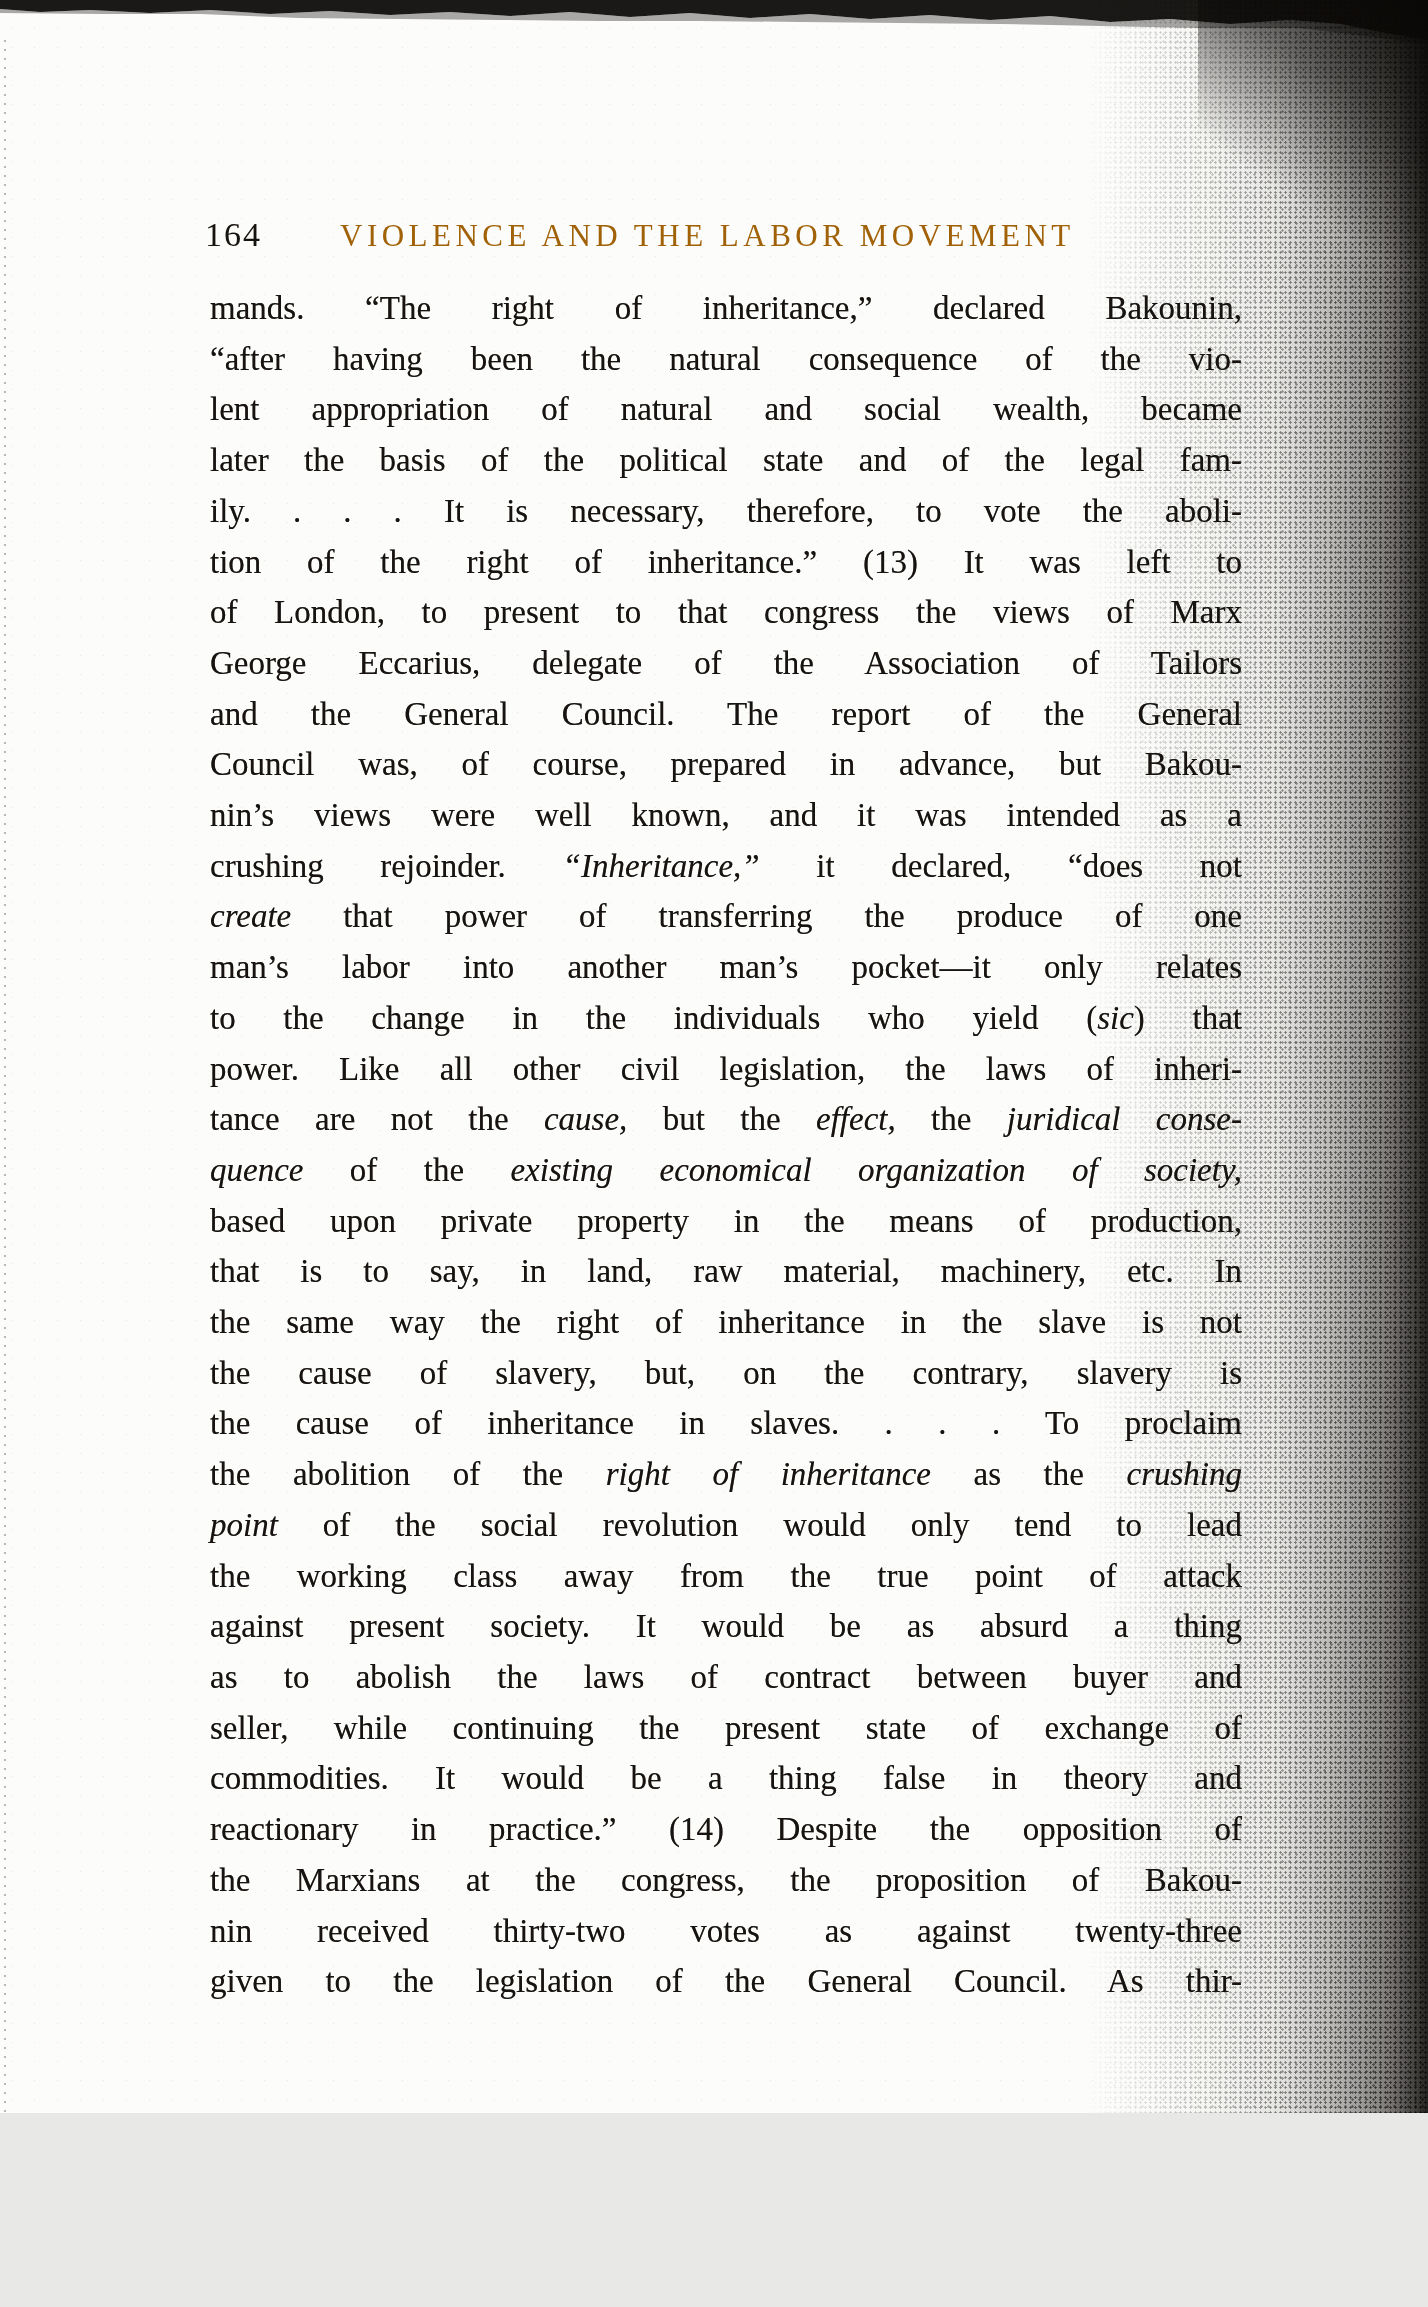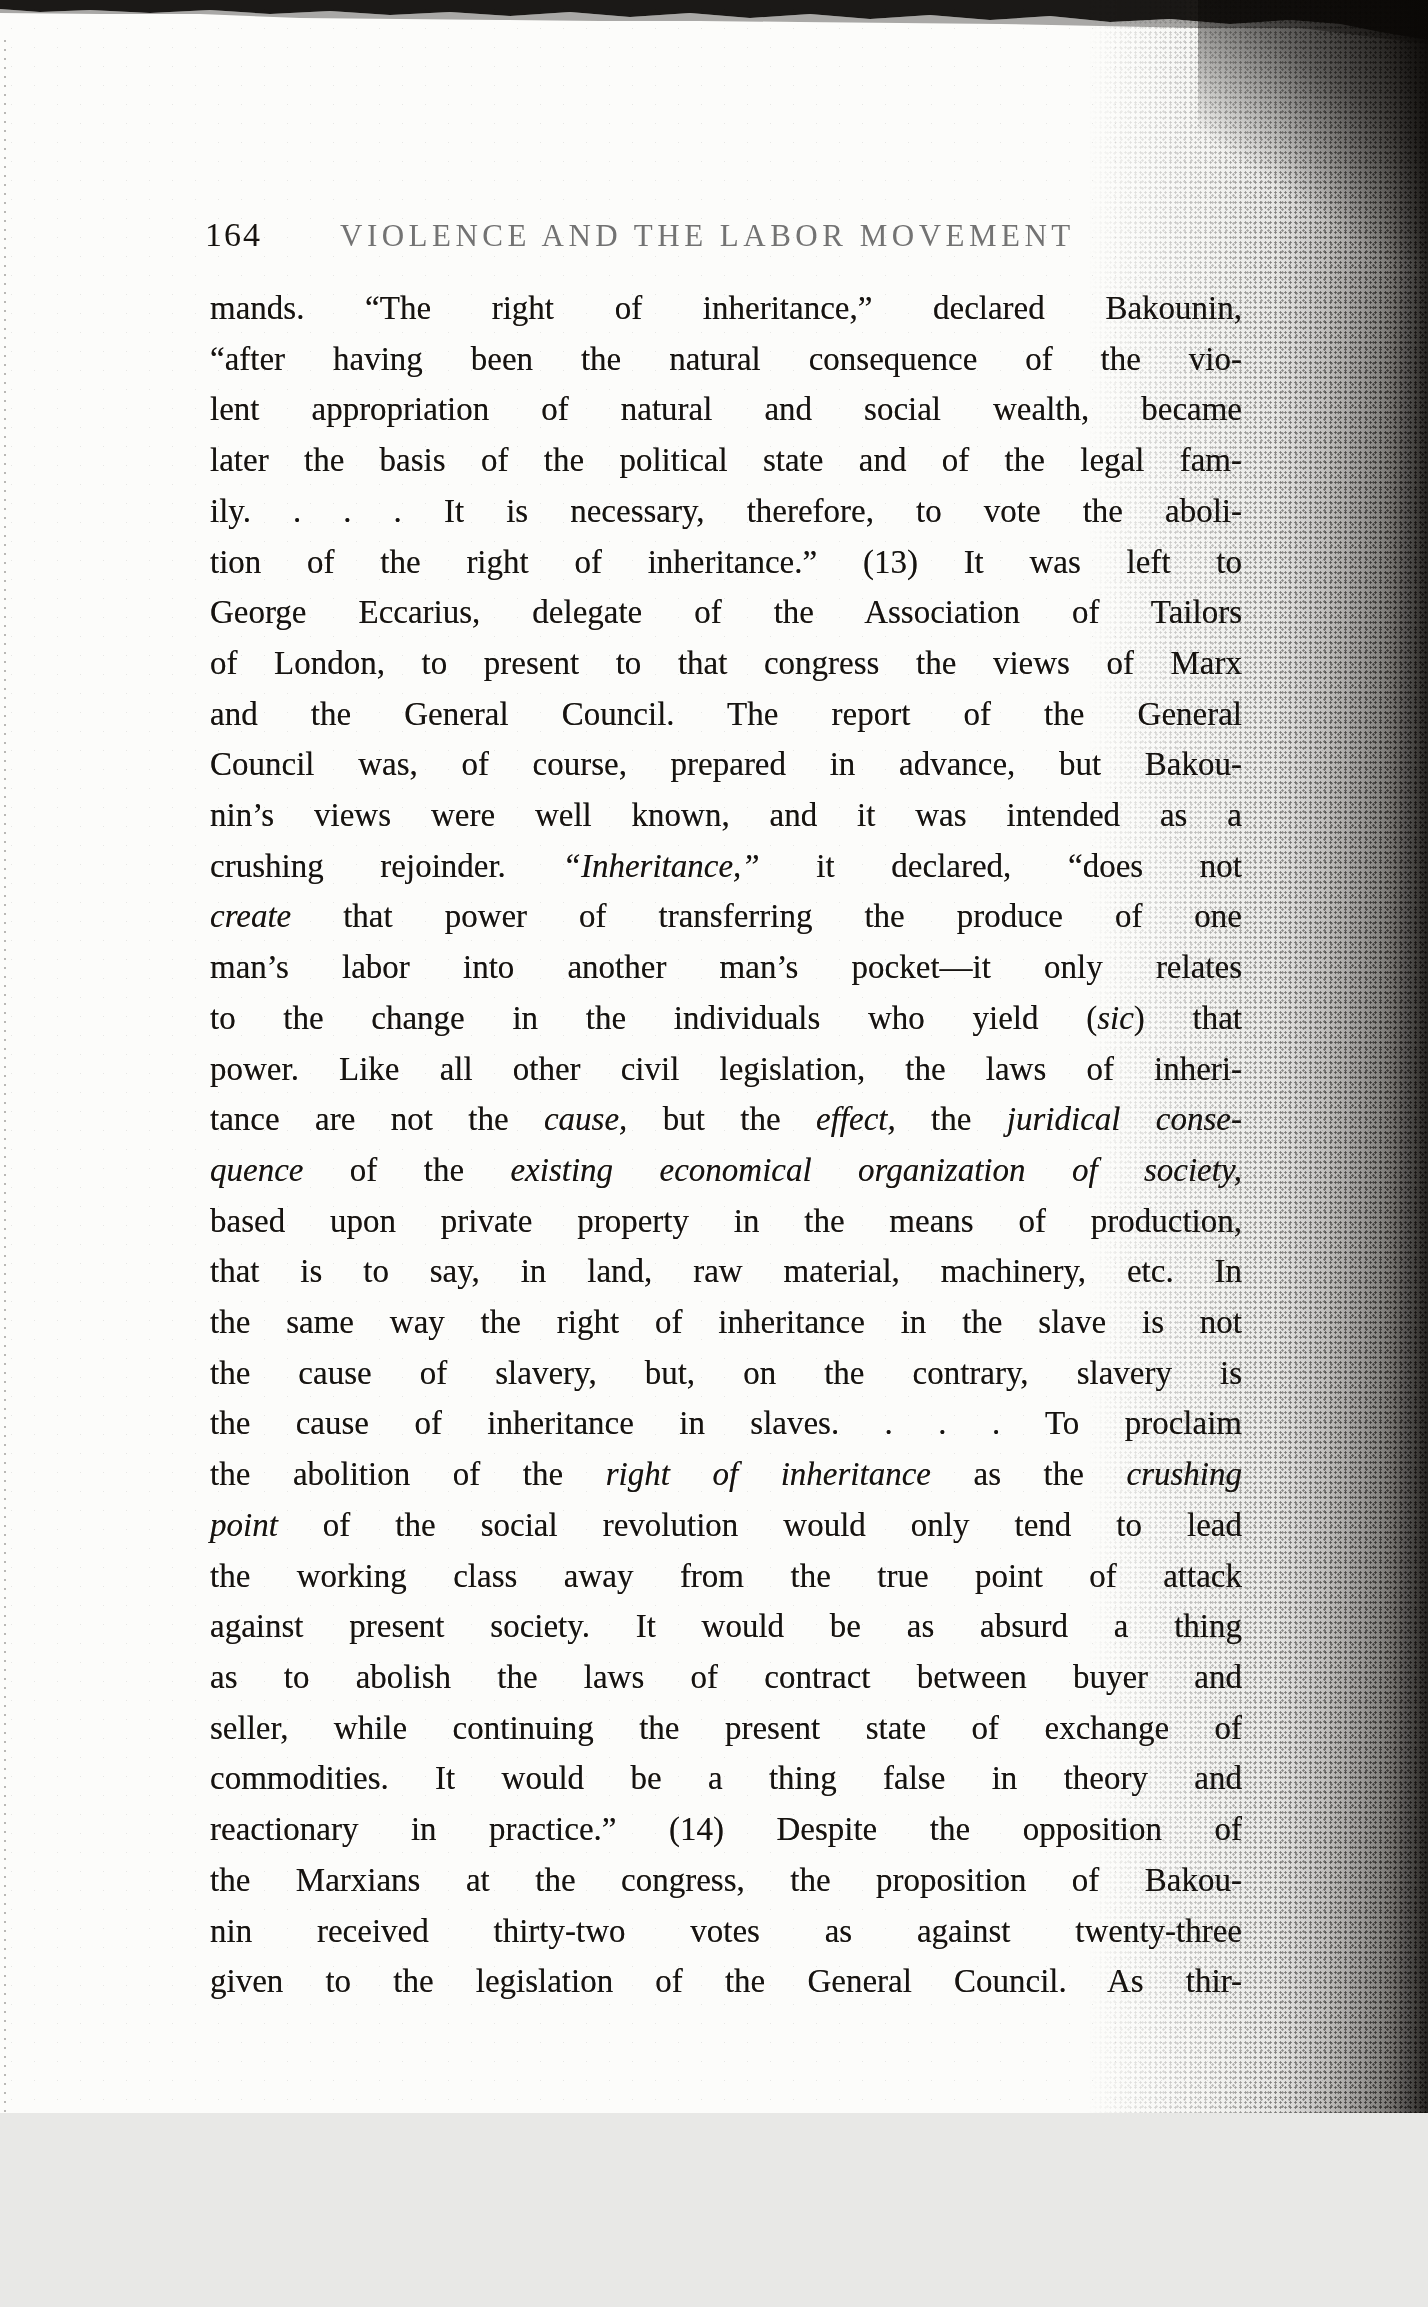--- a/index.html
+++ b/index.html
@@ -47,21 +47,21 @@
   .running-head {
     position: absolute;
     top: 216px; left: 205px; width: 1032px;
     display: flex; align-items: baseline;
   }
   .page-number {
     font-size: 34px; letter-spacing: 2px; color: #17130f;
   }
   .head-title {
     font-size: 31px; letter-spacing: 4.5px;
-    margin-left: 78px; color: #737373;
+    margin-left: 78px; color: #a16207;
     white-space: nowrap;
   }
   .body-block {
     position: absolute;
     top: 283px; left: 210px; width: 1032px;
   }
   .line {
     font-size: 33px;
     line-height: 50.7px;
     text-align: justify;
@@ -110,22 +110,22 @@
     <span class="head-title">VIOLENCE AND THE LABOR MOVEMENT</span>
   </div>
 
   <div class="body-block">
       <div class="line"><span>mands.  “The right of inheritance,” declared Bakounin,</span></div>
       <div class="line"><span>“after having been the natural consequence of the vio-</span></div>
       <div class="line"><span>lent appropriation of natural and social wealth, became</span></div>
       <div class="line"><span>later the basis of the political state and of the legal fam-</span></div>
       <div class="line"><span>ily. . . . It is necessary, therefore, to vote the aboli-</span></div>
       <div class="line"><span>tion of the right of inheritance.” (13) It was left to</span></div>
+      <div class="line"><span>of London, to present to that congress the views of Marx</span></div>
       <div class="line"><span>George Eccarius, delegate of the Association of Tailors</span></div>
-      <div class="line"><span>of London, to present to that congress the views of Marx</span></div>
       <div class="line"><span>and the General Council. The report of the General</span></div>
       <div class="line"><span>Council was, of course, prepared in advance, but Bakou-</span></div>
       <div class="line"><span>nin’s views were well known, and it was intended as a</span></div>
       <div class="line"><span>crushing rejoinder. </span><i>“Inheritance,”</i><span> it declared, “does not</span></div>
       <div class="line"><i>create</i><span> that power of transferring the produce of one</span></div>
       <div class="line"><span>man’s labor into another man’s pocket—it only relates</span></div>
       <div class="line"><span>to the change in the individuals who yield (</span><i>sic</i><span>) that</span></div>
       <div class="line"><span>power. Like all other civil legislation, the laws of inheri-</span></div>
       <div class="line"><span>tance are not the </span><i>cause,</i><span> but the </span><i>effect,</i><span> the </span><i>juridical conse-</i></div>
       <div class="line"><i>quence</i><span> of the </span><i>existing economical organization of society,</i></div>

